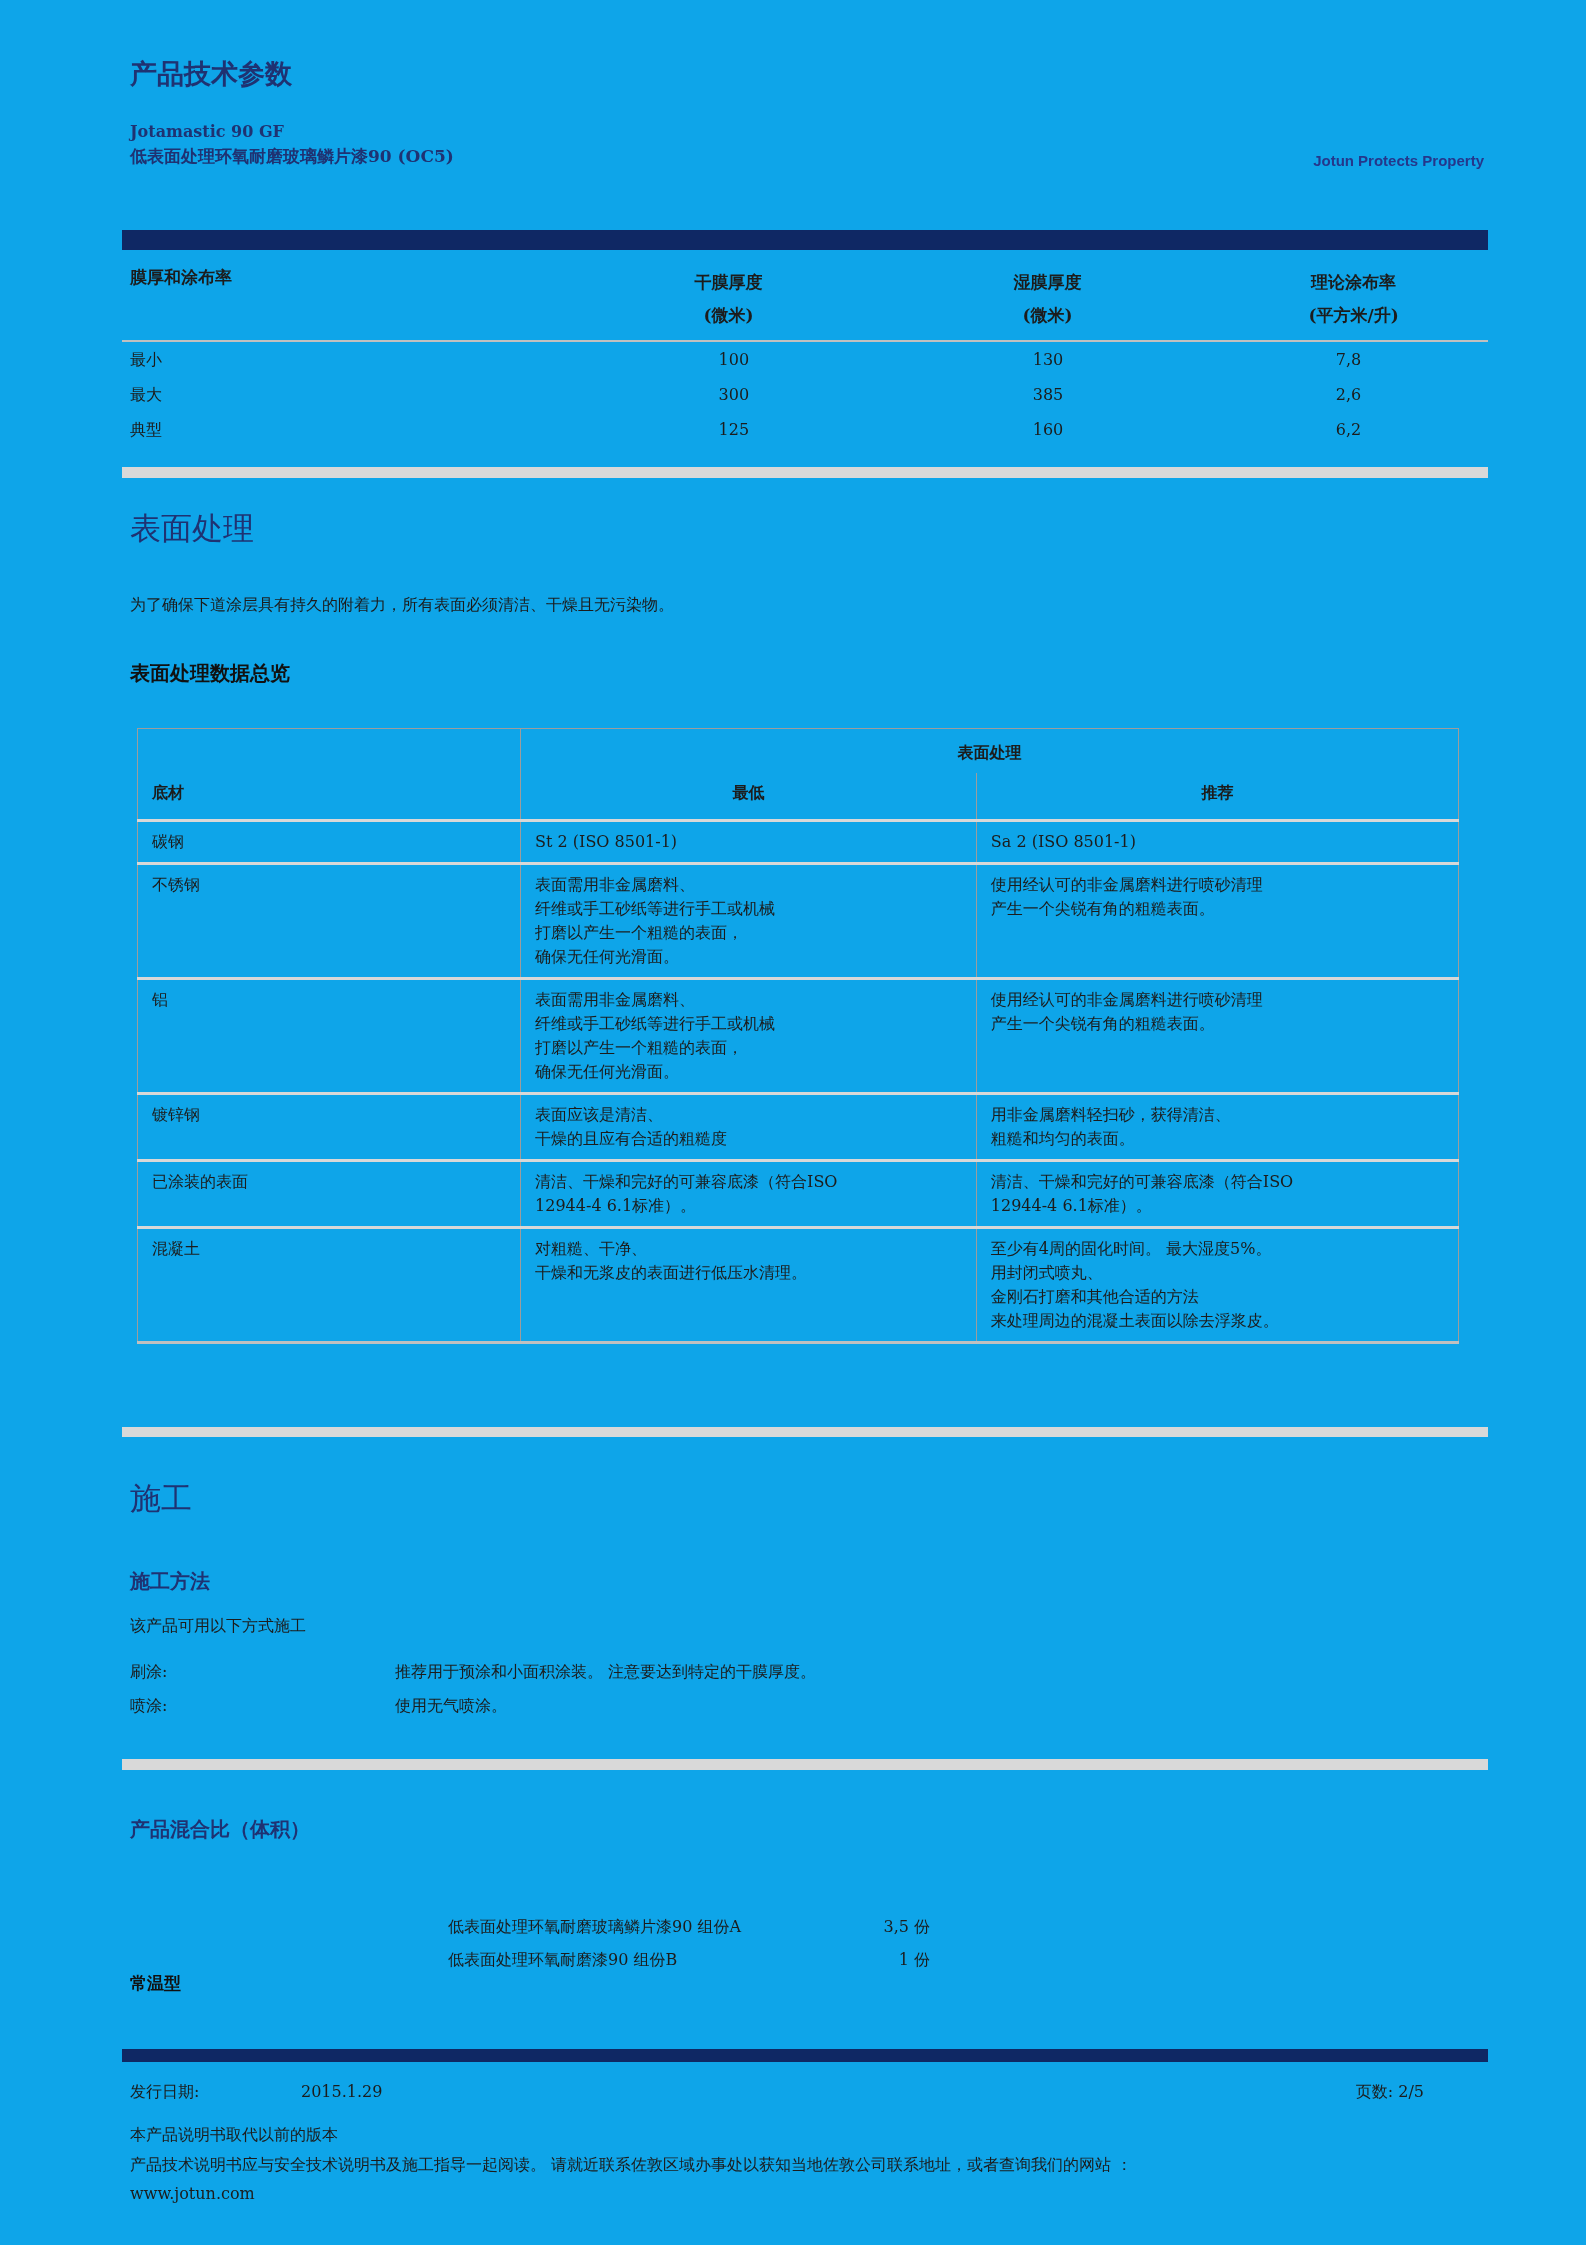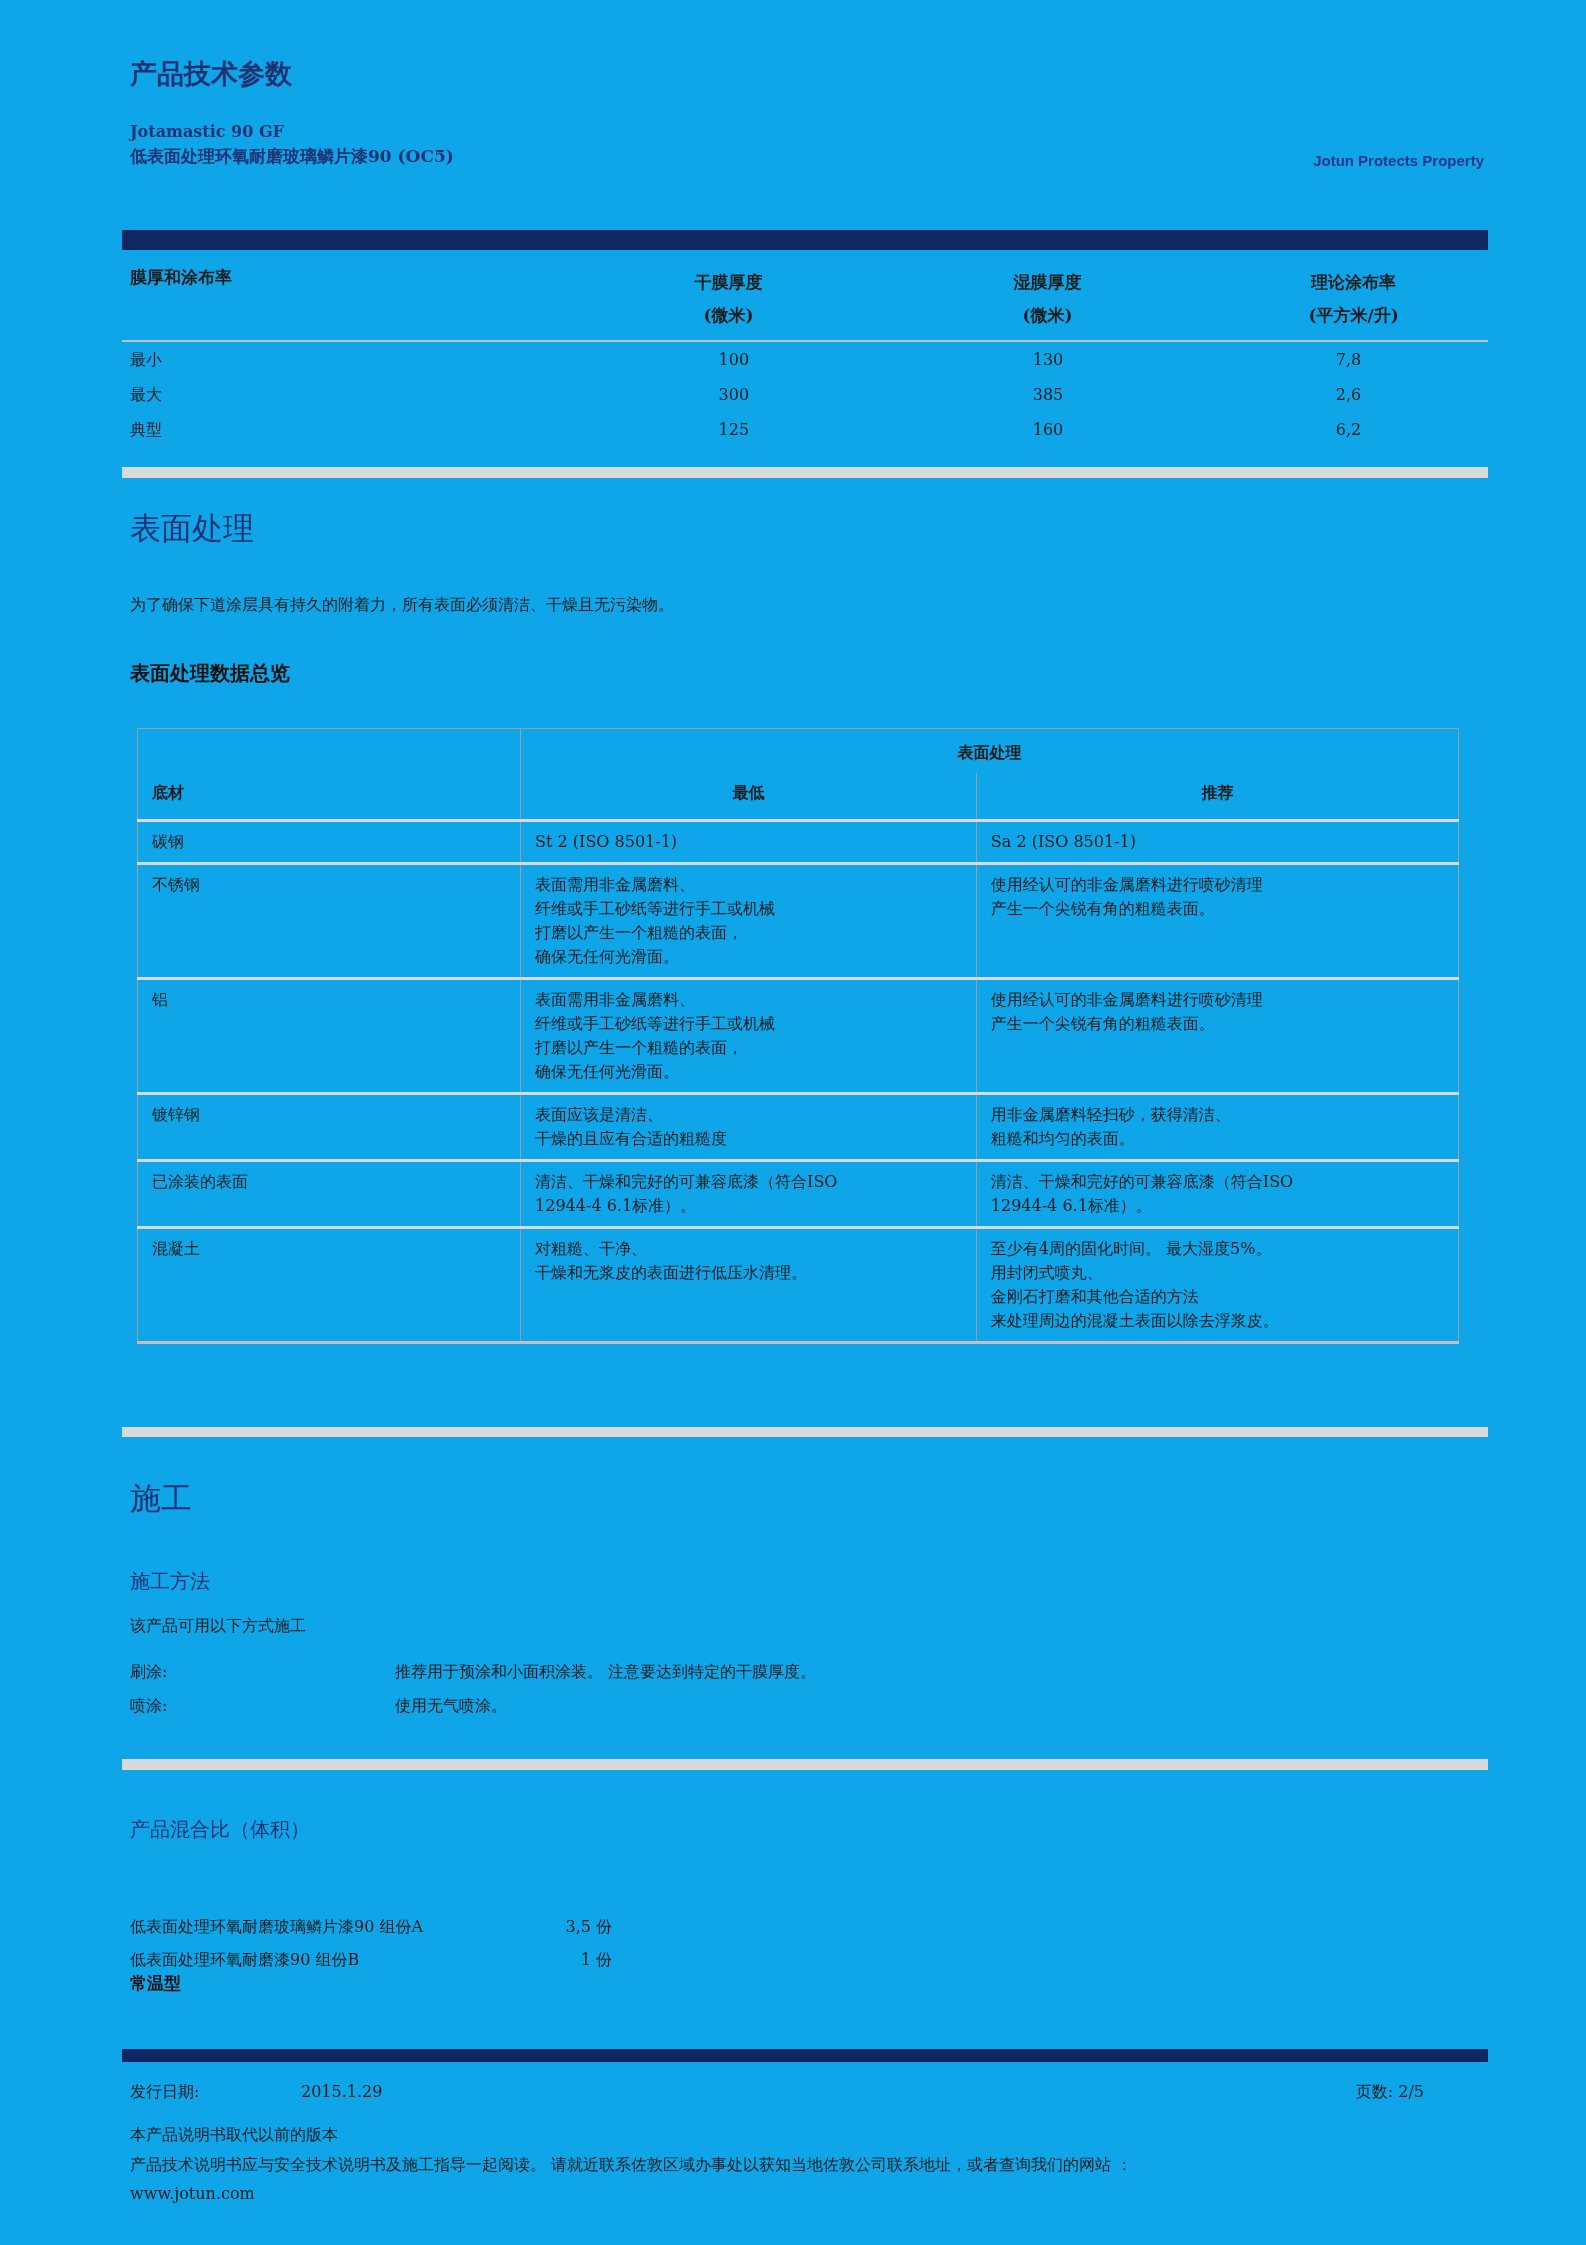--- a/index.html
+++ b/index.html
@@ -36,21 +36,21 @@
   .table1{position:absolute;top:266px;left:122px;width:1366px;}
   .t1-head{display:flex;font-weight:bold;font-size:17px;border-bottom:2px solid var(--b-light);padding-bottom:8px;gap:16px;}
   .t1-row{display:flex;height:35px;line-height:35px;font-size:16px;}
   .t1-c{padding-left:8px;}
   .c1{width:33%;} .c2{width:23%;text-align:center;} .c3{width:23%;text-align:center;} .c4{width:21%;text-align:center;}
   .t1-head .t1-c div{line-height:33px;}
 
   
   .h-big{position:absolute;left:130px;font-size:31px;color:var(--navy-text);font-weight:normal;}
   .h-surface{top:508px;} .h-application{top:1478px;}
-  .h-sub-navy{position:absolute;left:130px;font-size:20px;font-weight:normal;color:var(--navy-text);}
+  .h-sub-navy{position:absolute;left:130px;font-size:20px;font-weight:bold;color:var(--navy-text);}
   .h-methods{top:1568px;} .h-mixing{top:1816px;}
   .h-sub-black{position:absolute;left:130px;font-weight:bold;color:#111;}
   .h-surface-data{top:660px;font-size:20px;}
   .h-variant{top:1972px;font-size:17px;}
   .p-surface{position:absolute;top:595px;left:130px;font-size:16px;}
   .p-methods{position:absolute;top:1616px;left:130px;font-size:16px;}
 
   
   .t2wrap{position:absolute;top:728px;left:137px;width:1322px;}
   .t2{border-collapse:collapse;table-layout:fixed;width:100%;border:1px solid var(--b-dark);border-bottom:3px solid var(--b-light);}
@@ -60,21 +60,21 @@
   .t2 .h2row td{border-top:none;vertical-align:bottom;padding-bottom:14px;font-weight:bold;}
   .t2 .h2row .center{text-align:center;}
   .t2 tbody td{border-top:3px solid #d8d8d8;}
 
   
   .methods{position:absolute;top:1655px;left:130px;width:1200px;}
   .m-row{display:flex;height:34px;line-height:34px;}
   .m-label{width:265px;}
   
   .mix{position:absolute;top:1910px;left:130px;width:800px;}
-  .mix-row{display:flex;line-height:33px;}
+  .mix-row{display:flex;line-height:33px;justify-content:flex-end;}
   .mix-name{width:412px;}
   .mix-ratio{width:70px;text-align:right;}
 
   
   .f-row1{position:absolute;top:2082px;left:130px;width:1294px;display:flex;gap:36px;}
   .f-date-label{width:135px;}
   .f-page{margin-left:auto;}
   .f-note1{position:absolute;top:2125px;left:130px;}
   .f-note2{position:absolute;top:2155px;left:130px;width:1330px;}
   .f-web{position:absolute;top:2184px;left:130px;}

